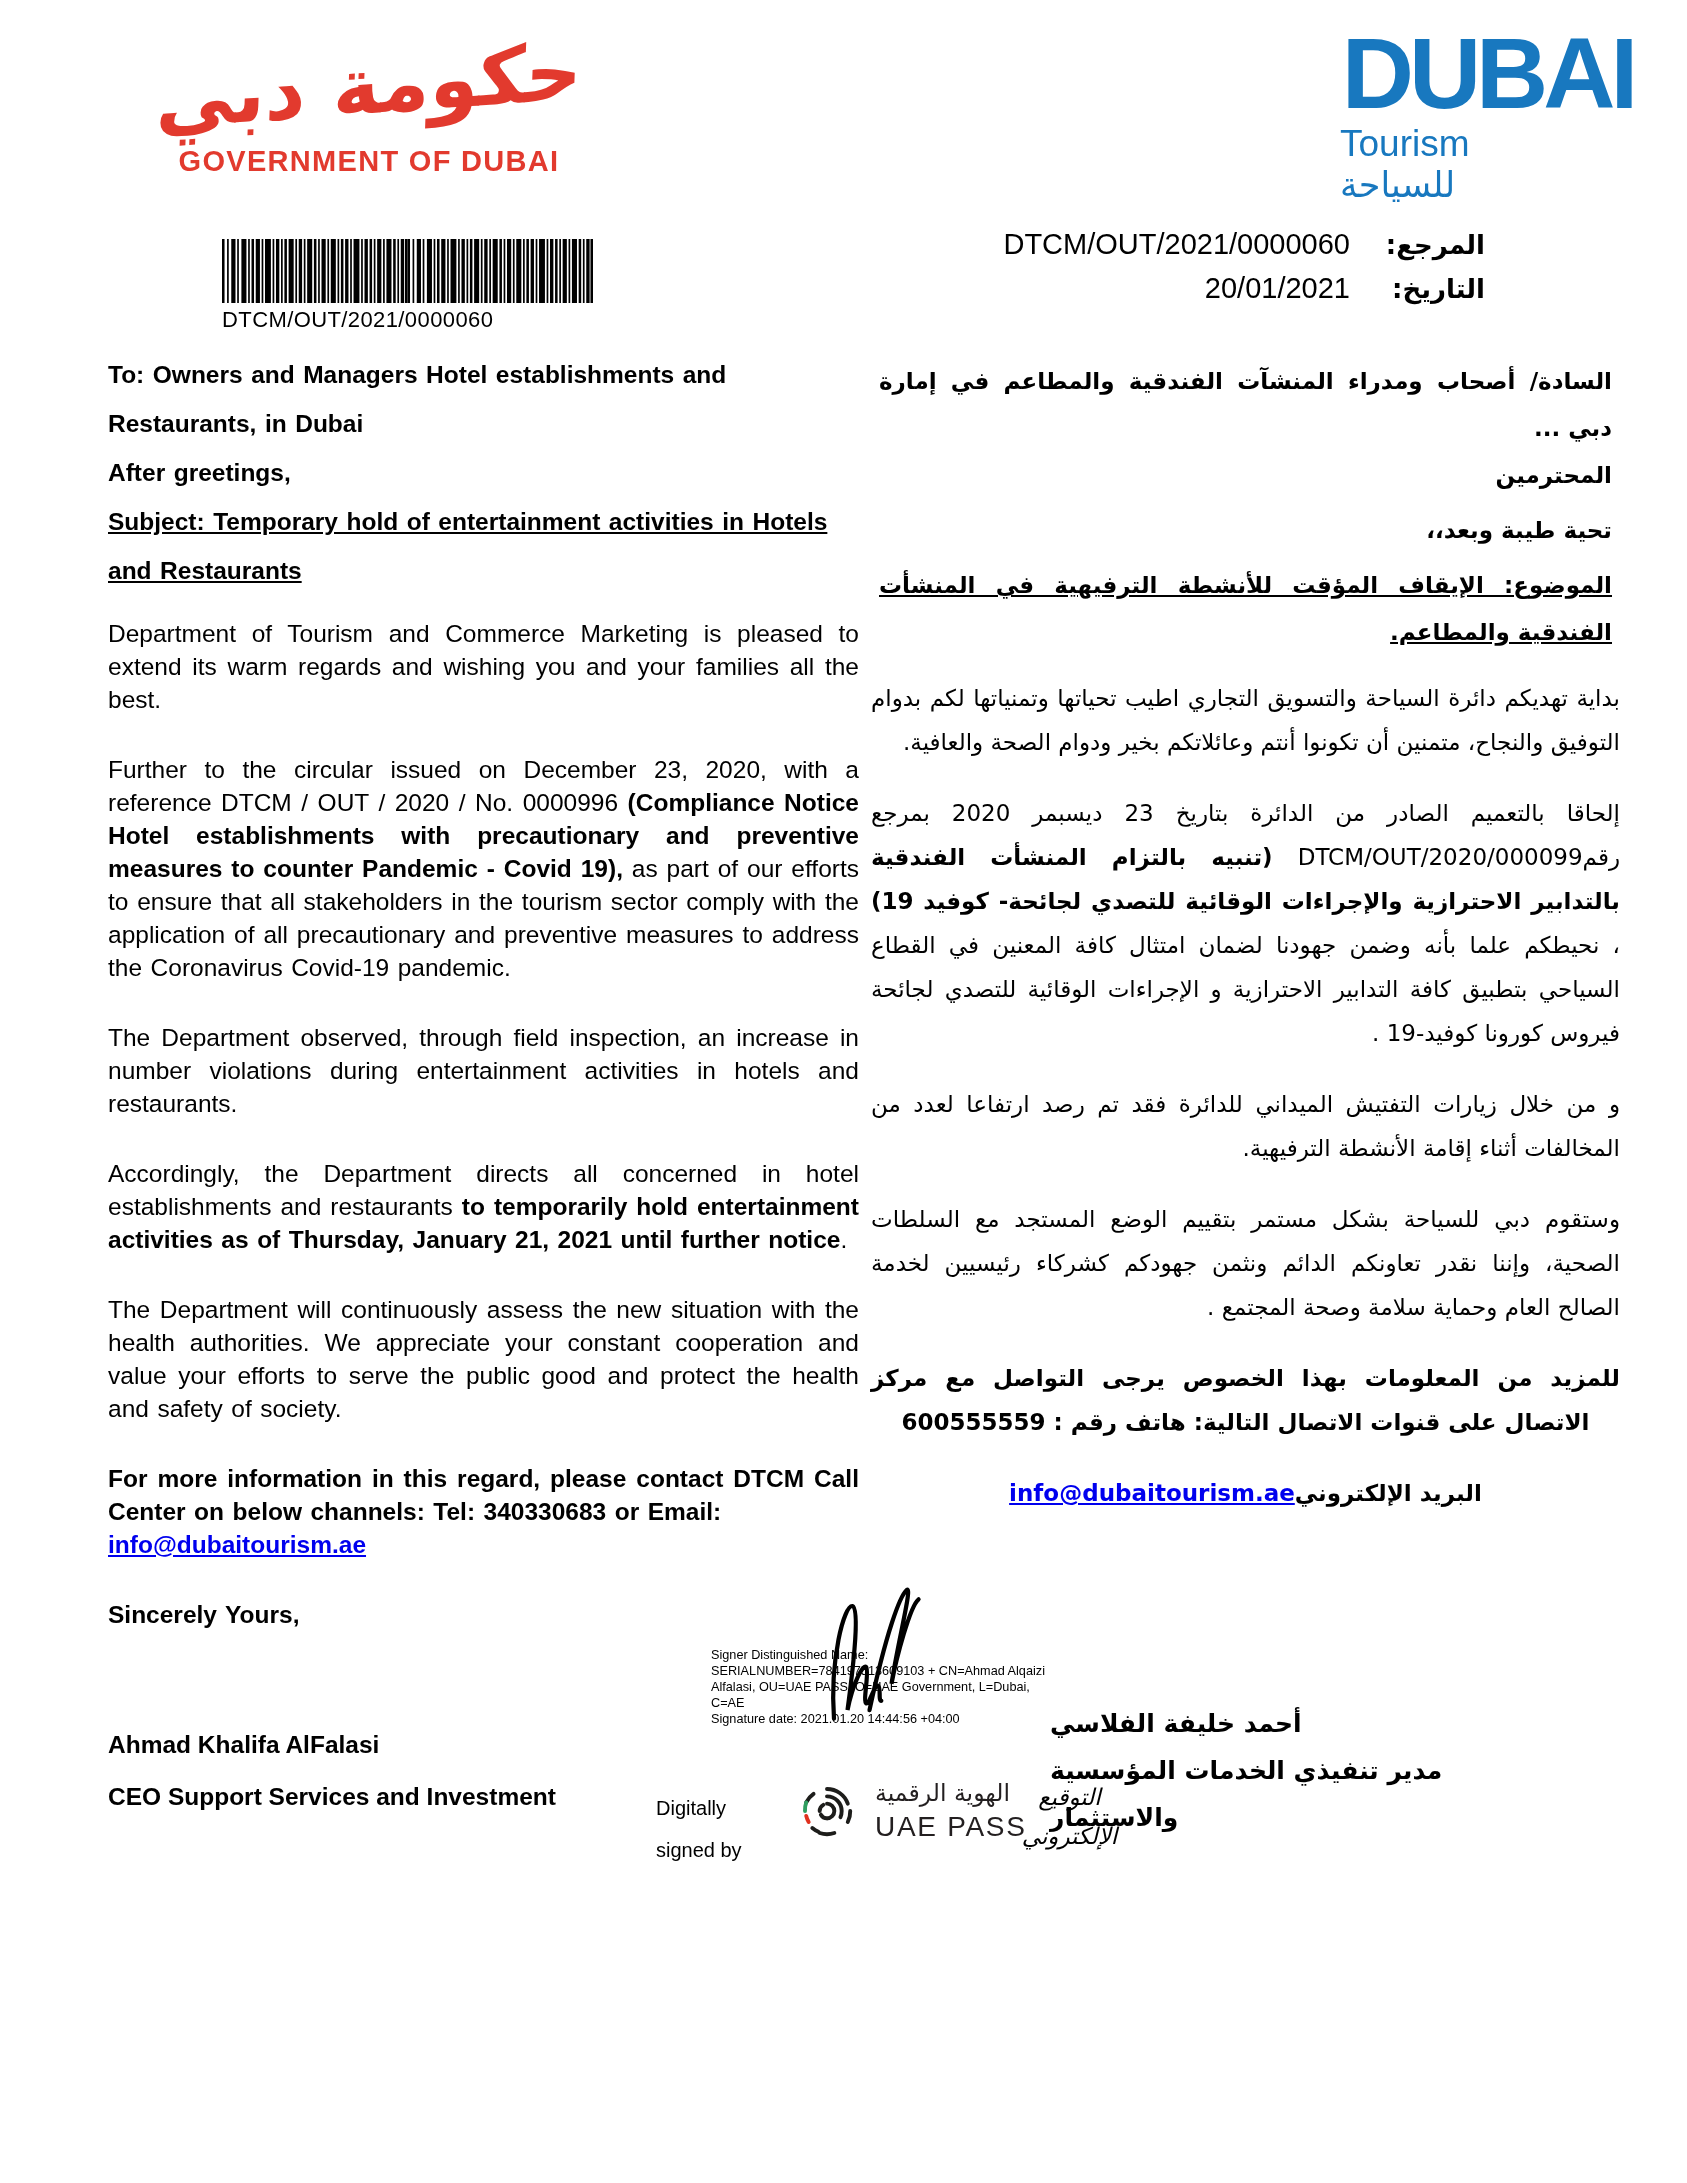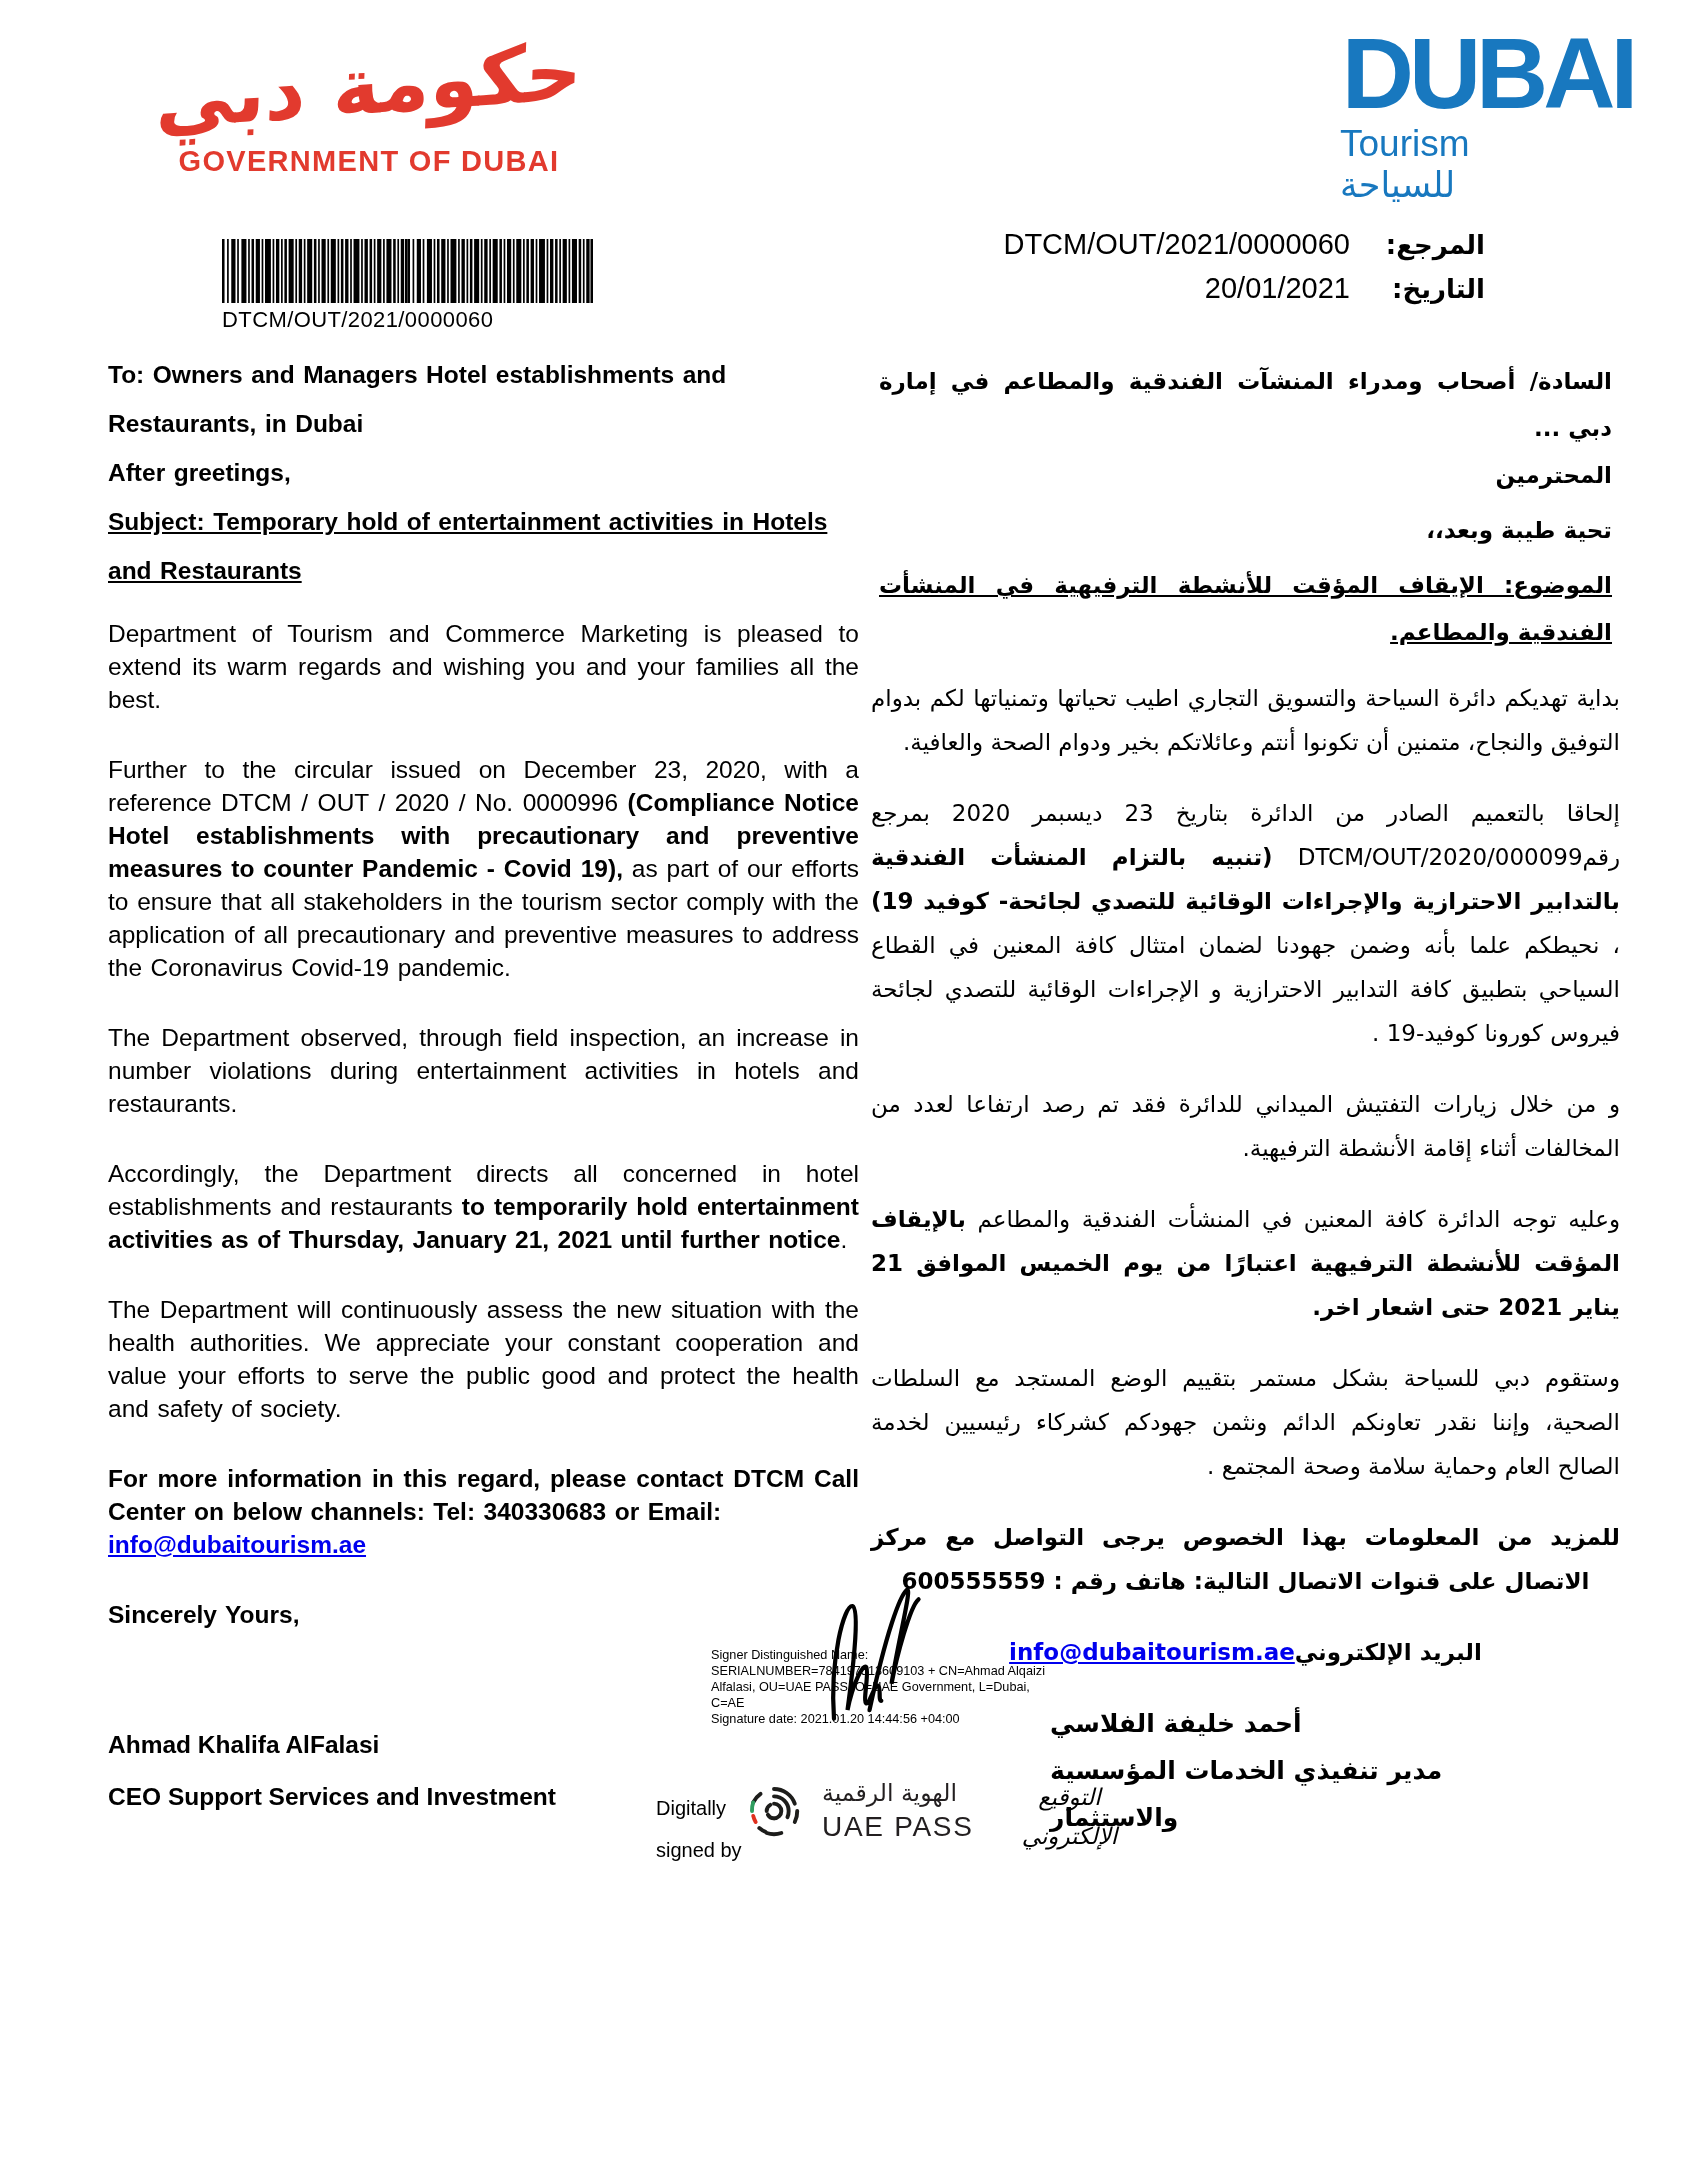--- a/index.html
+++ b/index.html
@@ -52,21 +52,21 @@
 
   
   .sig-details{position:absolute;left:711px;top:1647px;font-size:12.7px;line-height:16px;
                white-space:pre;z-index:2;}
   .sig-scribble{position:absolute;left:817px;top:1579px;z-index:3;}
   .en-signblock{position:absolute;left:108px;top:1731px;font-weight:bold;font-size:24.5px;}
   .en-signblock .t2{margin-top:23.6px;}
   .ar-signblock{position:absolute;right:165px;top:1700px;width:472px;text-align:left;font-weight:bold;
                 font-size:25px;line-height:47px;direction:rtl;font-family:"DejaVu Sans",sans-serif;}
   .digitally{position:absolute;left:656px;top:1787px;width:114px;font-size:20px;line-height:42px;}
-  .uaepass{position:absolute;left:741px;top:1778px;display:flex;gap:15px;align-items:center;}
+  .uaepass{position:absolute;left:794px;top:1778px;display:flex;gap:15px;align-items:center;}
   .uaepass-txt{color:#231f20;}
   .uaepass-ar{font-family:"DejaVu Sans",sans-serif;font-size:23.6px;direction:rtl;text-align:left;}
   .uaepass-en{font-size:28px;letter-spacing:1.7px;margin-top:4px;}
   .esign{position:absolute;left:1000px;top:1778px;width:139px;font-style:italic;font-size:23px;
          line-height:39px;text-align:center;direction:rtl;font-family:"DejaVu Sans",sans-serif;}
 </style>
 </head>
 <body>
 
 <div class="page">
@@ -173,23 +173,20 @@
       <span>السادة/ أصحاب ومدراء المنشآت الفندقية والمطاعم في إمارة دبي ...</span><br>
       <span>المحترمين</span>
     </p>
     <p class="hp">تحية طيبة وبعد،،</p>
     <p class="hp subject">الموضوع: الإيقاف المؤقت للأنشطة الترفيهية في المنشأت الفندقية والمطاعم.</p>
     <p>بداية تهديكم دائرة السياحة والتسويق التجاري اطيب تحياتها وتمنياتها لكم بدوام التوفيق والنجاح، متمنين أن تكونوا أنتم وعائلاتكم بخير ودوام الصحة والعافية.</p>
     <p>
       <span>إلحاقا بالتعميم الصادر من الدائرة بتاريخ 23 ديسبمر 2020 بمرجع رقم</span><span>DTCM/OUT/2020/000099</span><span class="b"> (تنبيه بالتزام المنشأت الفندقية بالتدابير الاحترازية والإجراءات الوقائية للتصدي لجائحة- كوفيد 19)</span><span> ، نحيطكم علما بأنه وضمن جهودنا لضمان امتثال كافة المعنين في القطاع السياحي بتطبيق كافة التدابير الاحترازية و الإجراءات الوقائية للتصدي لجائحة فيروس كورونا كوفيد-19 .</span>
     </p>
     <p>و من خلال زيارات التفتيش الميداني للدائرة فقد تم رصد ارتفاعا لعدد من المخالفات أثناء إقامة الأنشطة الترفيهية.</p>
-    <p>
-      <span>وعليه توجه الدائرة كافة المعنين في المنشأت الفندقية والمطاعم </span><span class="b">بالإيقاف المؤقت للأنشطة الترفيهية اعتبارًا من يوم الخميس الموافق 21 يناير 2021 حتى اشعار اخر.</span>
-    </p>
     <p>وستقوم دبي للسياحة بشكل مستمر بتقييم الوضع المستجد مع السلطات الصحية، وإننا نقدر تعاونكم الدائم ونثمن جهودكم كشركاء رئيسيين لخدمة الصالح العام وحماية سلامة وصحة المجتمع .</p>
     <p class="ar-contact">للمزيد من المعلومات بهذا الخصوص يرجى التواصل مع مركز الاتصال على قنوات الاتصال التالية: هاتف رقم : 600555559</p>
     <p class="ar-emailline">
       <span>البريد الإلكتروني</span><a class="link">info@dubaitourism.ae</a>
     </p>
   </div>
 
   <div class="sig-details">Signer Distinguished Name:
 SERIALNUMBER=784197513609103 + CN=Ahmad Alqaizi
 Alfalasi, OU=UAE PASS, O=UAE Government, L=Dubai,

